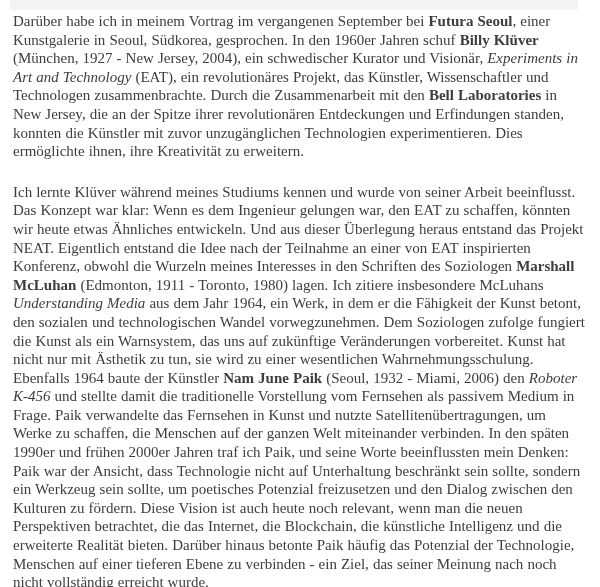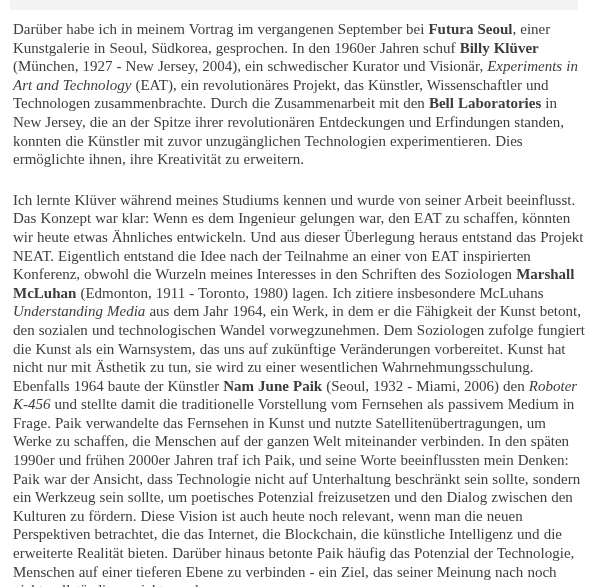--- a/index.html
+++ b/index.html
@@ -29,21 +29,21 @@
     position: absolute;
     left: 13px;
     top: 12px;
     width: 574px;
     color: #3d3d3d;
   }
   .article p.para {
     font-size: 15px;
     line-height: 18.6px;
     text-align: left;
-    margin: 8px 0 22px 0;
+    margin: 0 0 22px 0;
     word-spacing: 0.02em;
   }
   .article p.para:last-child { margin-bottom: 0; }
   .article strong { font-weight: bold; }
   .article em { font-style: italic; }
 </style>
 </head>
 <body>
 
 <div class="page" style="background: rgb(255, 255, 255);">

